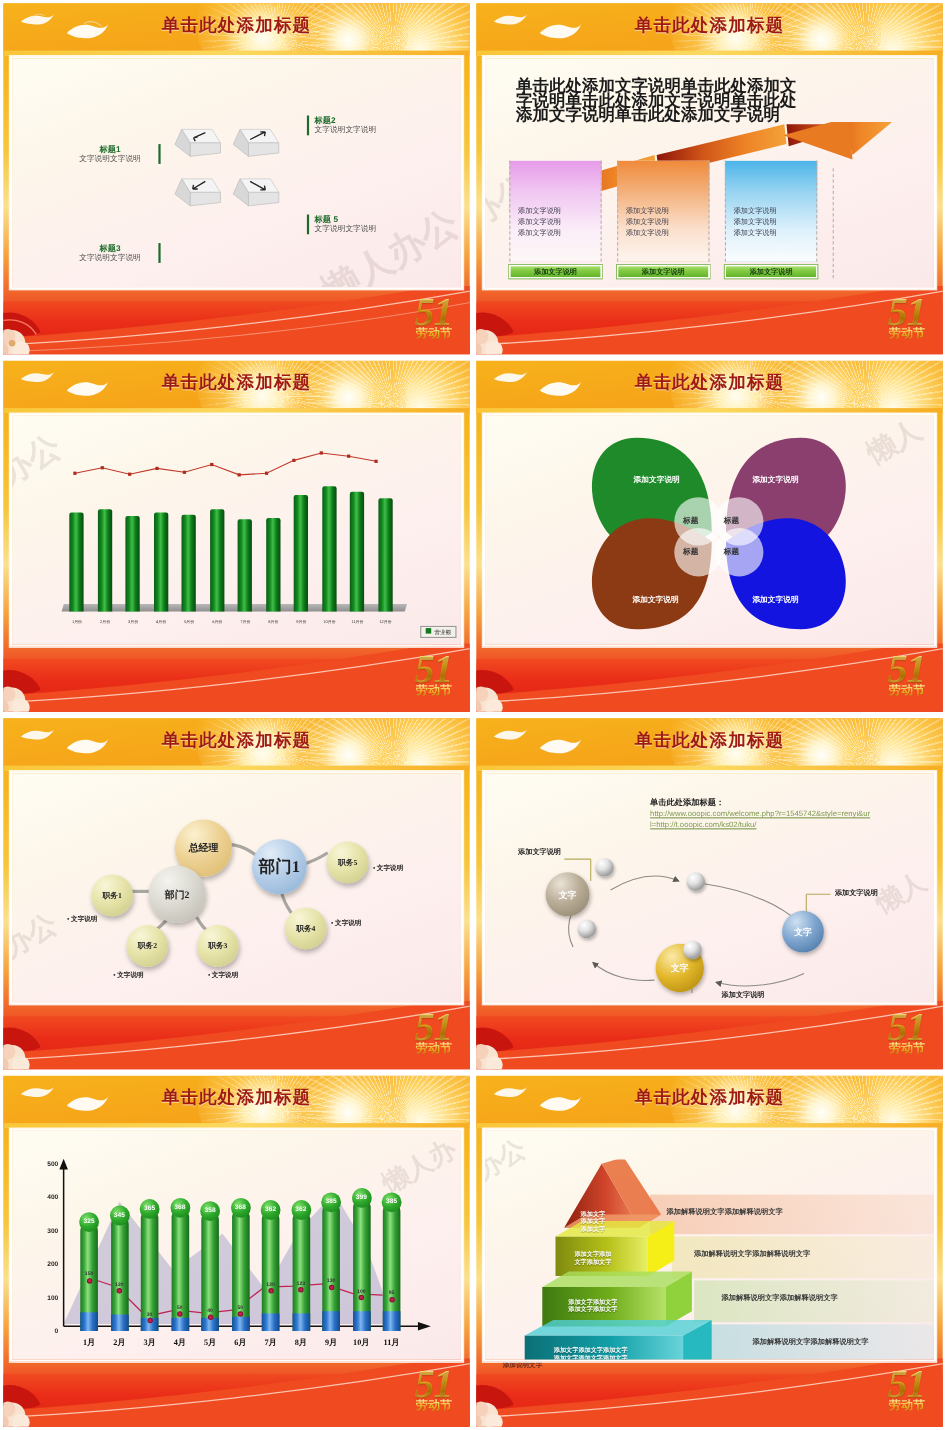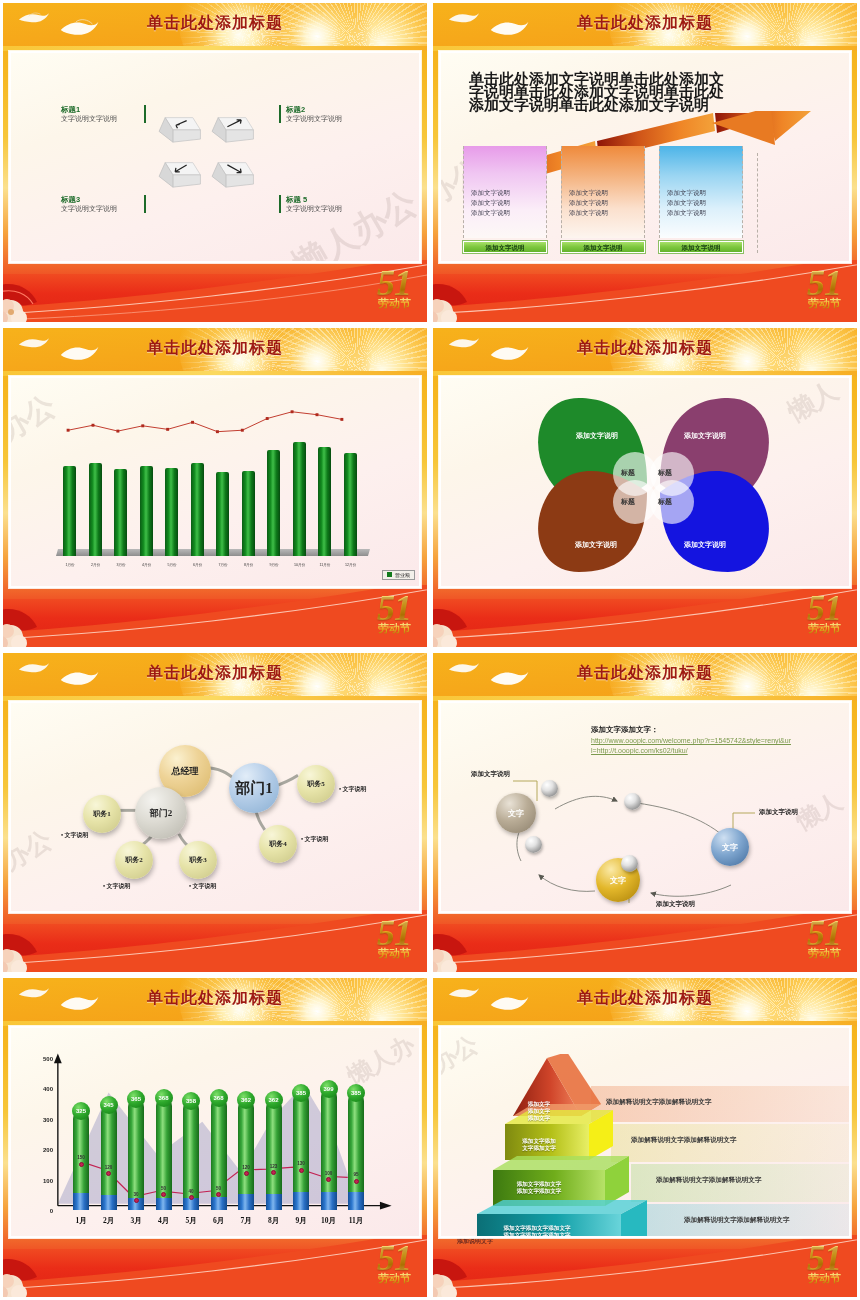--- a/index.html
+++ b/index.html
@@ -116,21 +116,21 @@
   }
   .logo51 .zh{
     font-size:11px; font-weight:bold; line-height:12px; margin-top:-3px;
     background: linear-gradient(180deg,#ffeea0 0%,#e8b41f 55%,#b7790a 100%);
     -webkit-background-clip:text; background-clip:text; color:transparent;
   }
 
   
   .s1-label{ position:absolute; font-size:7px; line-height:9px; color:#4b4b4b; }
   .s1-label .h{ color:#1d6b2a; font-weight:bold; font-size:7.5px; display:block;}
-  .s1-label.right-bar{ text-align:left; padding-right:5px; border-right:2px solid #1d6b2a; }
+  .s1-label.right-bar{ text-align:center; padding-right:5px; border-right:2px solid #1d6b2a;margin-top:26px; }
   .s1-label.left-bar{ text-align:left; padding-left:5px; border-left:2px solid #1d6b2a; }
   .keycap{ position:absolute; width:46px; height:36px; }
 
   
   .s2-text{ position:absolute; left:28px; top:20px; width:260px;
     font-family:"Liberation Serif","DejaVu Serif",serif;
     font-size:15px; line-height:13px; color:#1a1a1a; font-weight:bold;}
   .s2-col{ position:absolute; bottom:8px; width:84px; }
   .s2-col .body{ position:relative; height:92px; border-left:1px dashed #b8b0a8; border-right:1px dashed #b8b0a8;}
   .s2-col .lines{ position:absolute; left:7px; top:42px; font-size:6.5px; line-height:10px; color:#3a3a4a;}
@@ -629,21 +629,21 @@
           <path d="M2 16 C14 6 26 4 40 8 C48 10 54 8 58 4 C52 16 40 22 26 21 C16 20 8 19 2 16 Z" fill="#fdfdfd" opacity=".92"></path>
         </svg>
       <svg class="dove dove-b" viewBox="0 0 70 34">
           <path d="M4 22 C16 10 32 6 46 12 C56 16 64 14 68 8 C62 24 46 32 28 30 C18 29 9 26 4 22 Z" fill="#ffffff" opacity=".95"></path>
         </svg>
       <div class="slide-title">单击此处添加标题</div>
 
       <div class="panel">
         <div class="wm" style="right:6px; top:92px; font-size:24px;">懒人</div>
 
-        <div class="s6-head">添加文字添加文字：</div>
+        <div class="s6-head">单击此处添加标题：</div>
         <a class="s6-url" href="#">http://www.ooopic.com/welcome.php?r=1545742&amp;style=renyi&amp;url=http://t.ooopic.com/ks02/tuku/</a>
 
         <svg style="position:absolute; left:28px; top:70px; width:330px; height:130px;" viewBox="0 0 330 130">
           <g stroke="#8c8c84" stroke-width="1" fill="none">
             <path d="M86 36 C110 22 130 20 148 28" marker-end="url(#a6)"></path>
             <path d="M168 30 C210 36 238 48 258 66" marker-end="url(#a6)"></path>
             <path d="M262 112 C236 124 204 126 182 120" marker-end="url(#a6)"></path>
             <path d="M126 118 C104 120 84 114 70 102" marker-end="url(#a6)"></path>
             <path d="M52 88 C44 72 48 54 62 42" marker-end="url(#a6)"></path>
           </g>

